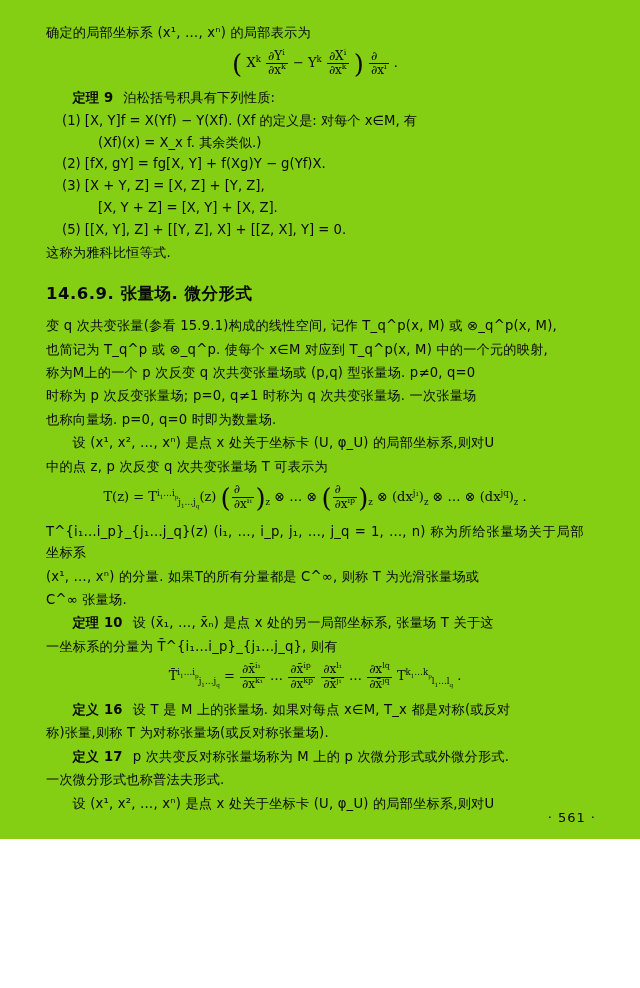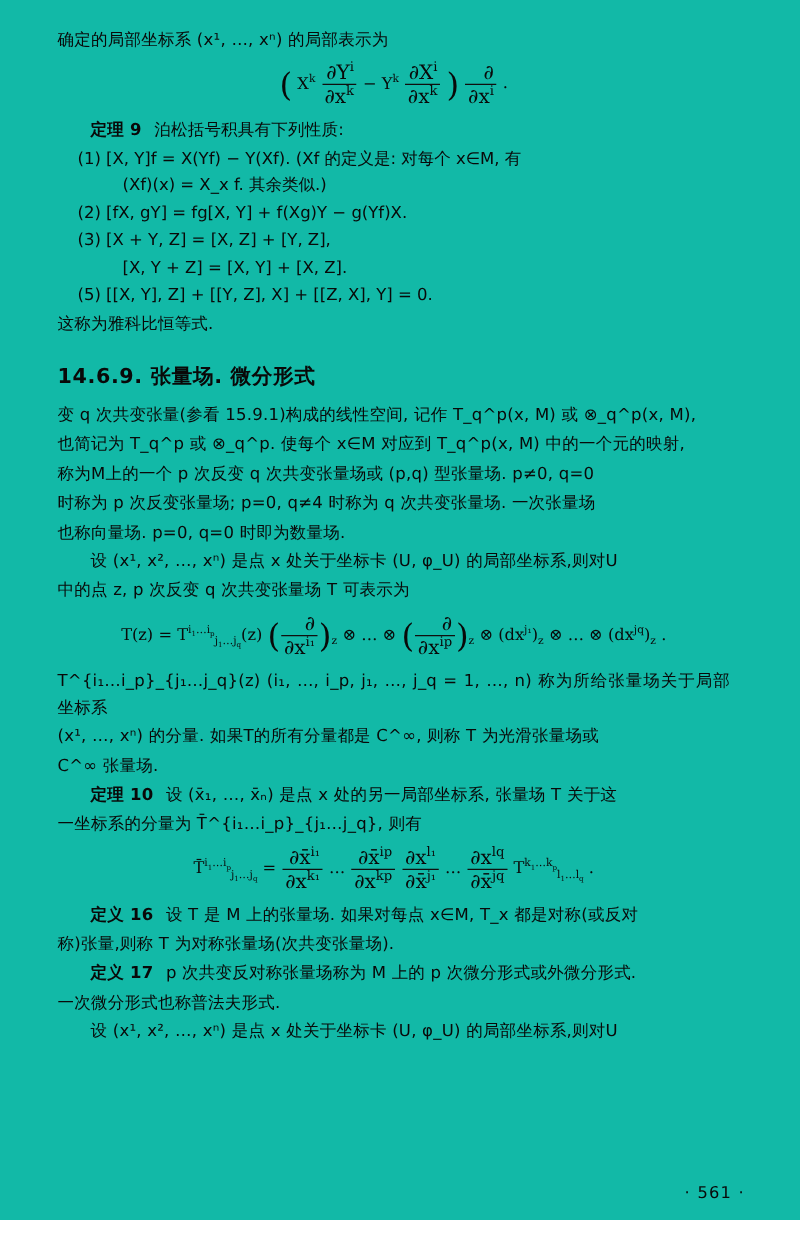--- a/index.html
+++ b/index.html
@@ -10,24 +10,24 @@
   body {
     width: 640px;
     height: 988px;
     font-family: "DejaVu Sans", sans-serif;
     color: #0b0b0b;
     overflow: hidden;
   }
   .page {
     position: relative;
     width: 640px;
-    height: 976px;
+    height: 839px;
     box-sizing: border-box;
     padding: 22px 56px 0 46px;
-    background: #14b8a6;
+    background: #84cc16;
     filter: contrast(1.02);
   }
   .para {
     font-size: 13.2px;
     line-height: 1.62;
     text-align: justify;
     letter-spacing: 0.2px;
     margin: 0 0 2px 0;
   }
   .indent {
@@ -62,22 +62,22 @@
   .list-line.cont {
     text-indent: 0;
     padding-left: 52px;
   }
   .blk {
     margin: 2px 0 2px 0;
   }
   .frac {
     display: inline-block;
     vertical-align: middle;
-    text-align: right;
-    font-size: 16px;
+    text-align: left;
+    font-size: 12px;
     line-height: 1.12;
     margin: 0 1px;
   }
   .frac .num {
     display: block;
     border-bottom: 1px solid #111;
     padding: 0 2px;
   }
   .frac .den {
     display: block;
@@ -131,21 +131,21 @@
   <div class="list-line cont">[X, Y + Z] = [X, Y] + [X, Z].</div>
   <div class="list-line">(5) [[X, Y], Z] + [[Y, Z], X] + [[Z, X], Y] = 0.</div>
 
   <div class="para">这称为雅科比恒等式.</div>
 
   <div class="heading">14.6.9. 张量场. 微分形式</div>
 
   <div class="para">变 q 次共变张量(参看 15.9.1)构成的线性空间, 记作 T_q^p(x, M) 或 ⊗_q^p(x, M),</div>
   <div class="para">也简记为 T_q^p 或 ⊗_q^p. 使每个 x∈M 对应到 T_q^p(x, M) 中的一个元的映射,</div>
   <div class="para">称为M上的一个 p 次反变 q 次共变张量场或 (p,q) 型张量场. p≠0, q=0</div>
-  <div class="para">时称为 p 次反变张量场; p=0, q≠4 时称为 q 次共变张量场. 一次张量场</div>
+  <div class="para">时称为 p 次反变张量场; p=0, q≠1 时称为 q 次共变张量场. 一次张量场</div>
   <div class="para">也称向量场. p=0, q=0 时即为数量场.</div>
 
   <div class="para indent">设 (x¹, x², …, xⁿ) 是点 x 处关于坐标卡 (U, φ_U) 的局部坐标系,则对U</div>
   <div class="para">中的点 z, p 次反变 q 次共变张量场 T 可表示为</div>
 
   <div class="formula">
     <span class="formula-inline">T(z) = T</span><sup>i<sub>1</sub>…i<sub>p</sub></sup><sub>j<sub>1</sub>…j<sub>q</sub></sub><span class="formula-inline">(z)</span>
     <span class="paren-big">(</span><span class="frac"><span class="num">∂</span><span class="den">∂x<sup>i₁</sup></span></span><span class="paren-big">)</span><sub>z</sub>
     <span class="formula-inline">⊗ … ⊗</span>
     <span class="paren-big">(</span><span class="frac"><span class="num">∂</span><span class="den">∂x<sup>i</sup><sup>p</sup></span></span><span class="paren-big">)</span><sub>z</sub>
@@ -170,21 +170,21 @@
     <span class="frac"><span class="num">∂x<sup>l₁</sup></span><span class="den">∂x̄<sup>j₁</sup></span></span>
     <span class="formula-inline">…</span>
     <span class="frac"><span class="num">∂x<sup>l</sup><sup>q</sup></span><span class="den">∂x̄<sup>j</sup><sup>q</sup></span></span>
     <span class="formula-inline">T</span><sup>k<sub>1</sub>…k<sub>p</sub></sup><sub>l<sub>1</sub>…l<sub>q</sub></sub>
     <span class="formula-inline">.</span>
   </div>
 
   <div class="para indent">
     <span class="thm-label">定义 16</span><span>设 T 是 M 上的张量场. 如果对每点 x∈M, T_x 都是对称(或反对</span>
   </div>
-  <div class="para">称)张量,则称 T 为对称张量场(次共变张量场).</div>
+  <div class="para">称)张量,则称 T 为对称张量场(或反对称张量场).</div>
 
   <div class="para indent">
     <span class="thm-label">定义 17</span><span>p 次共变反对称张量场称为 M 上的 p 次微分形式或外微分形式.</span>
   </div>
   <div class="para">一次微分形式也称普法夫形式.</div>
 
   <div class="para indent">设 (x¹, x², …, xⁿ) 是点 x 处关于坐标卡 (U, φ_U) 的局部坐标系,则对U</div>
 
   <div class="footer">· 561 ·</div>
 </div>

